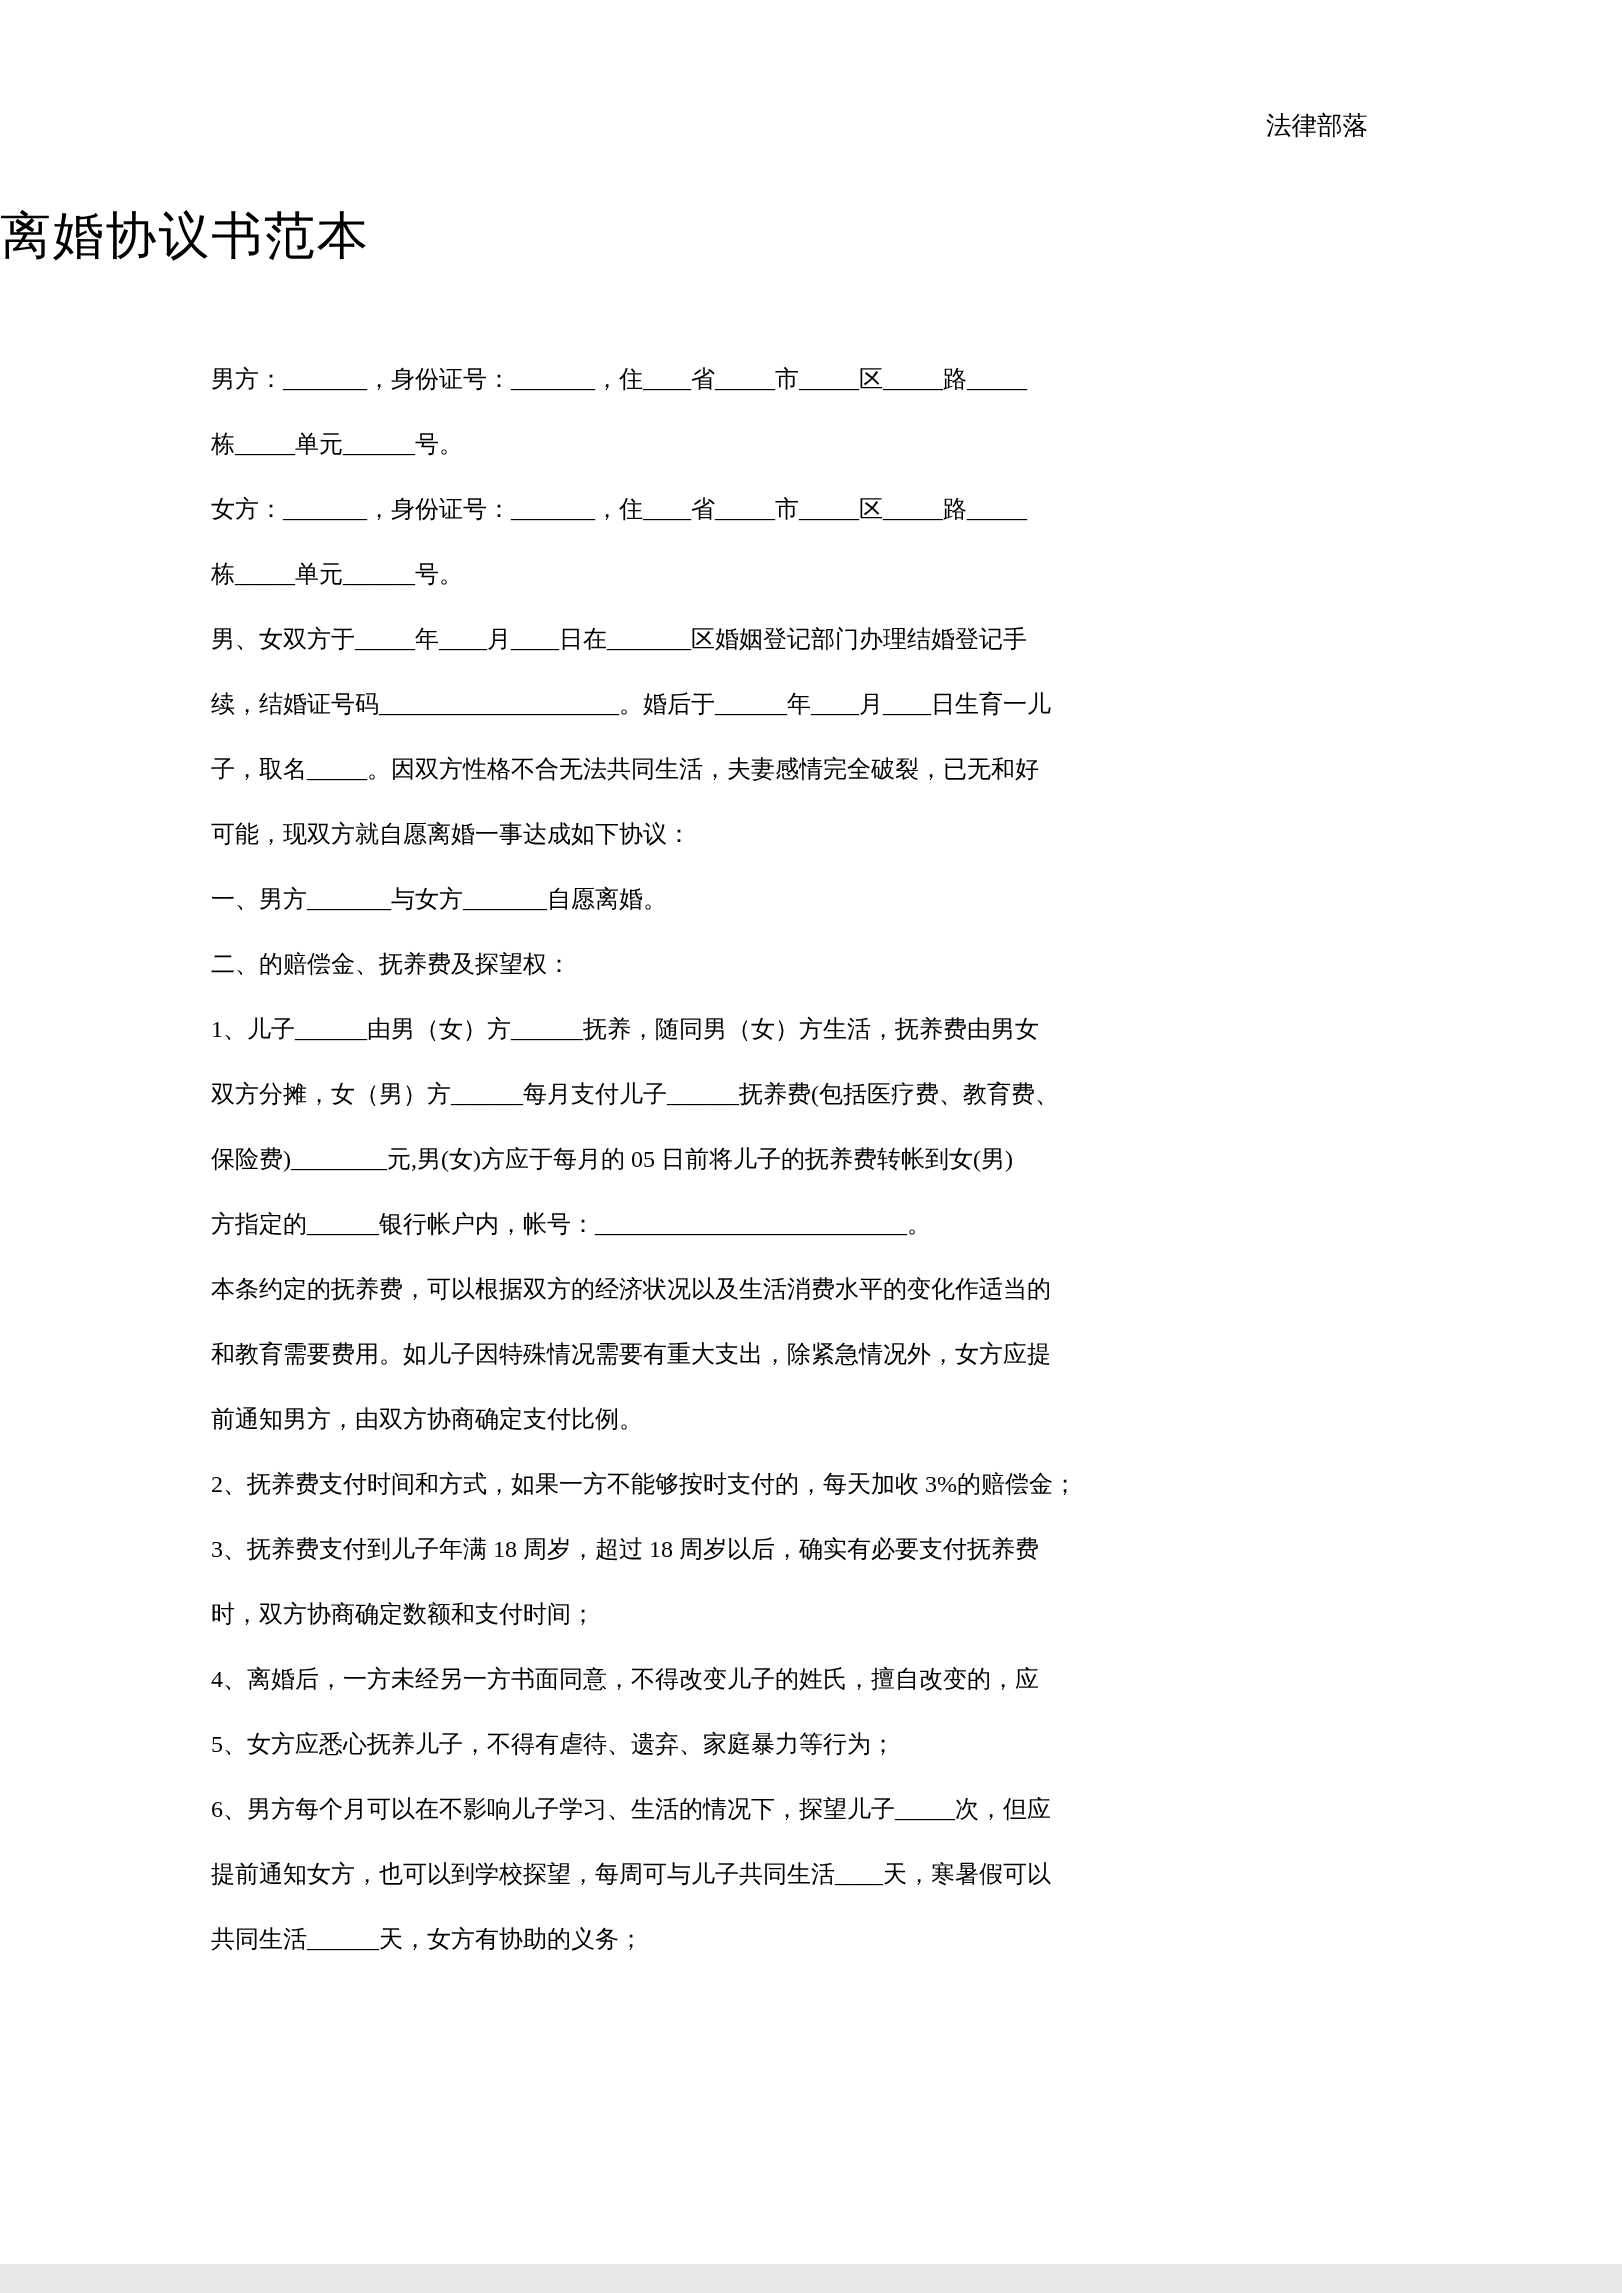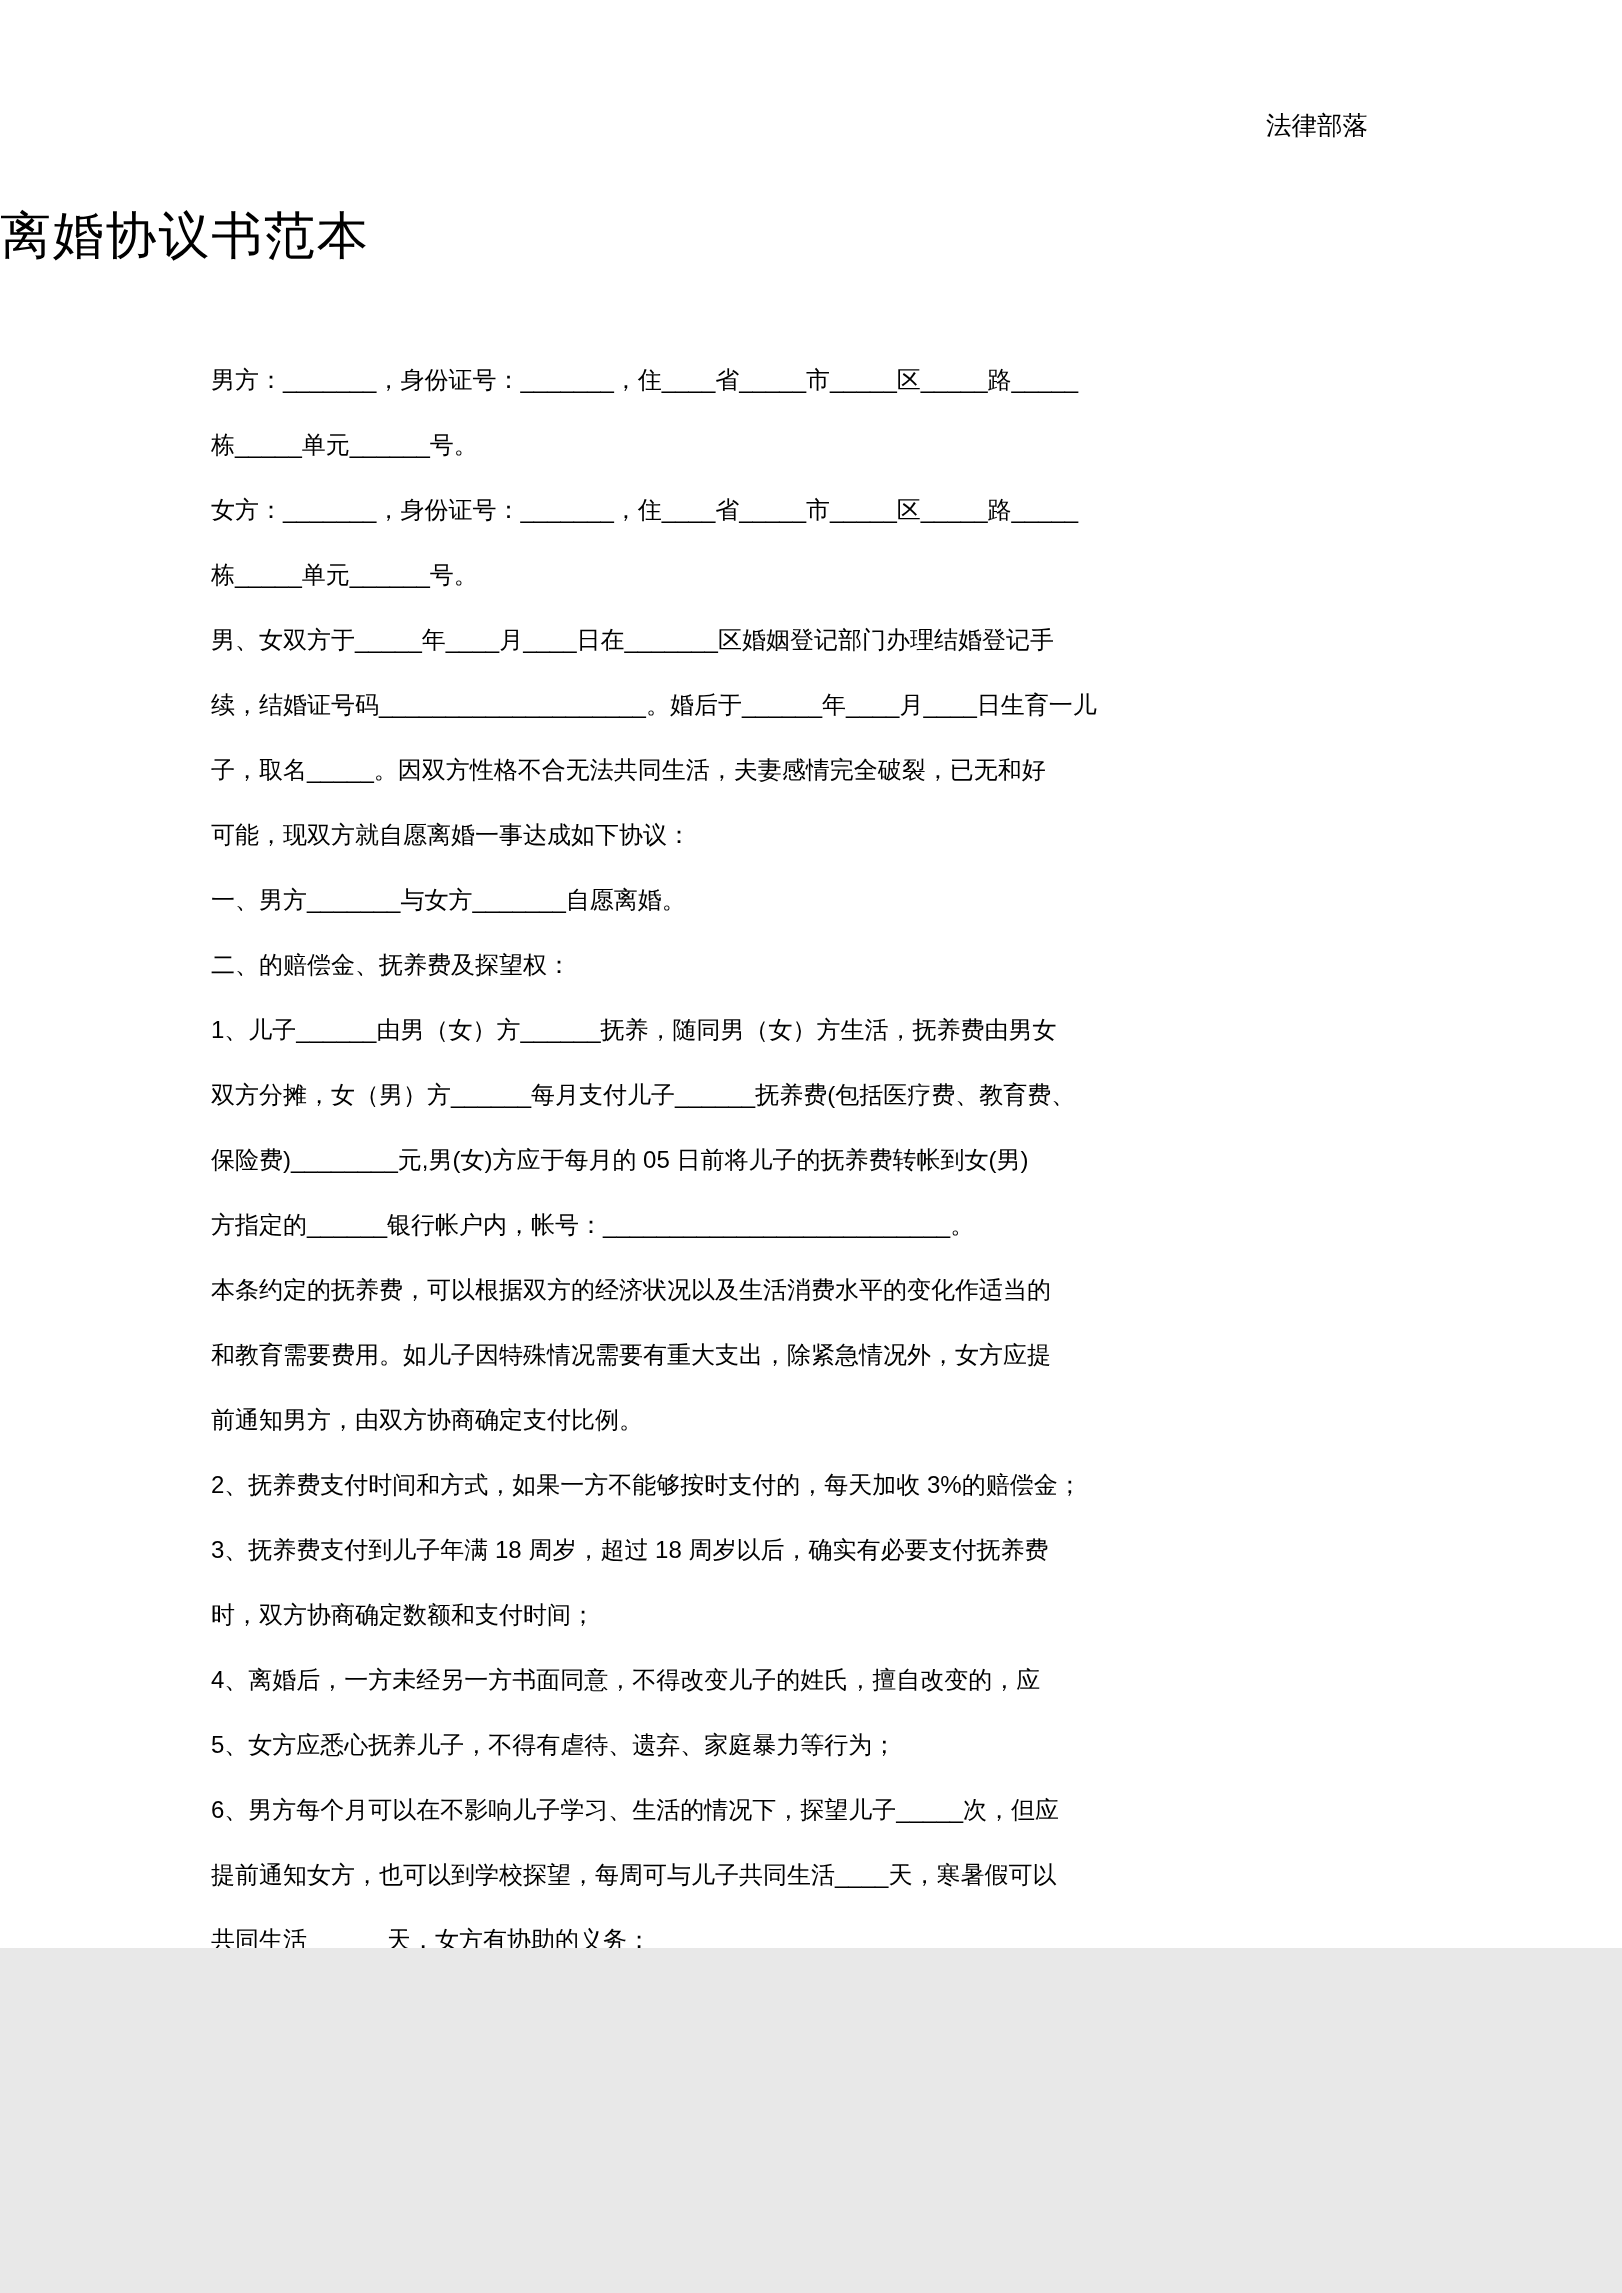--- a/index.html
+++ b/index.html
@@ -3,25 +3,25 @@
 <meta charset="utf-8">
 <style>
   html, body {
     margin: 0;
     padding: 0;
     background: #e8e8e8;
   }
   .page {
     position: relative;
     width: 1623px;
-    height: 1948px;
+    height: 2264px;
     margin: 0 auto;
     background: #ffffff;
     color: #000000;
-    font-family: Liberation Sans, sans-serif;
+    font-family: Liberation Serif, serif;
     overflow: hidden;
   }
   .header-note {
     position: absolute;
     top: 109px;
     right: 255px;
     font-size: 25.5px;
     line-height: 33px;
     color: #000000;
     white-space: nowrap;

